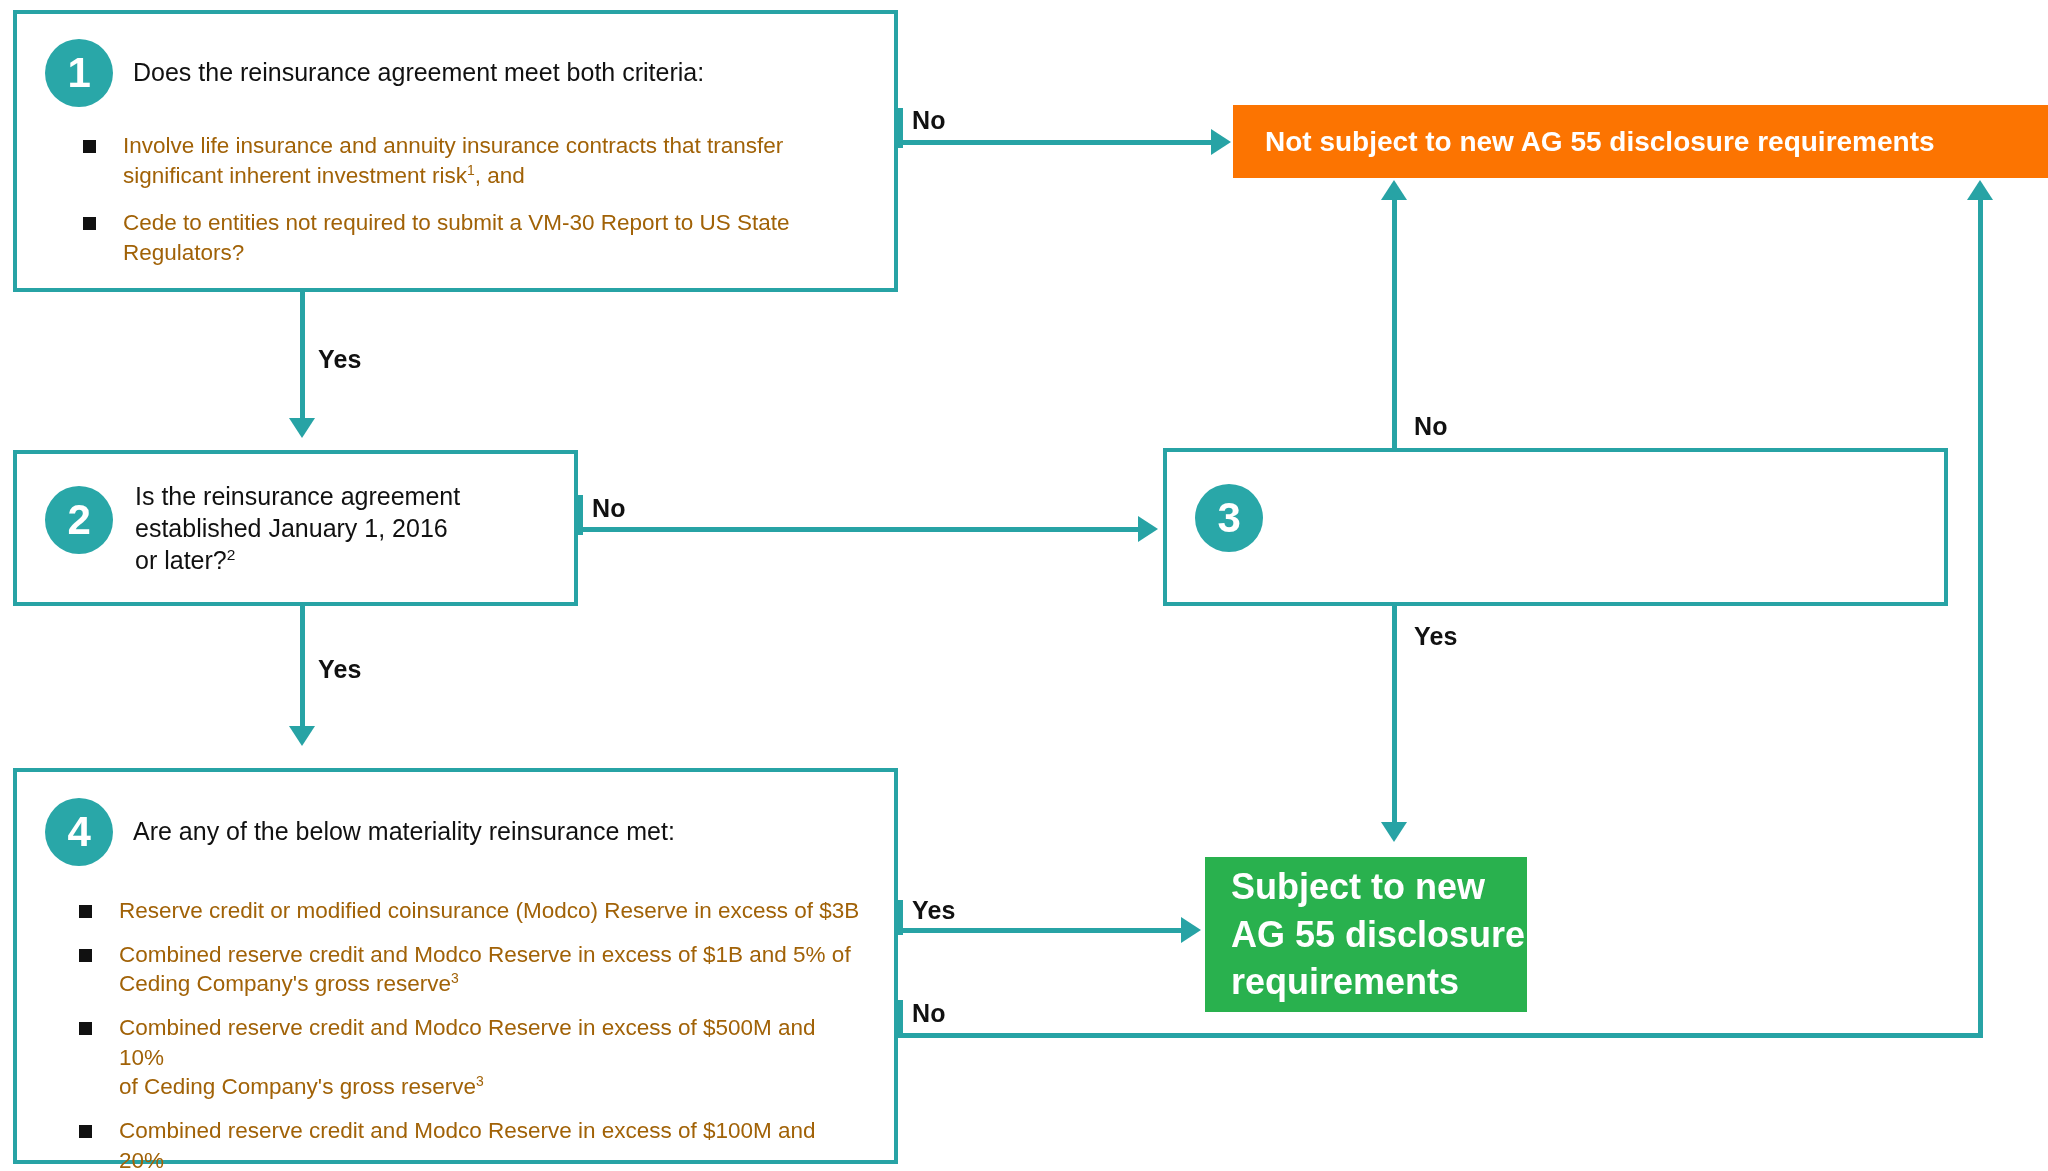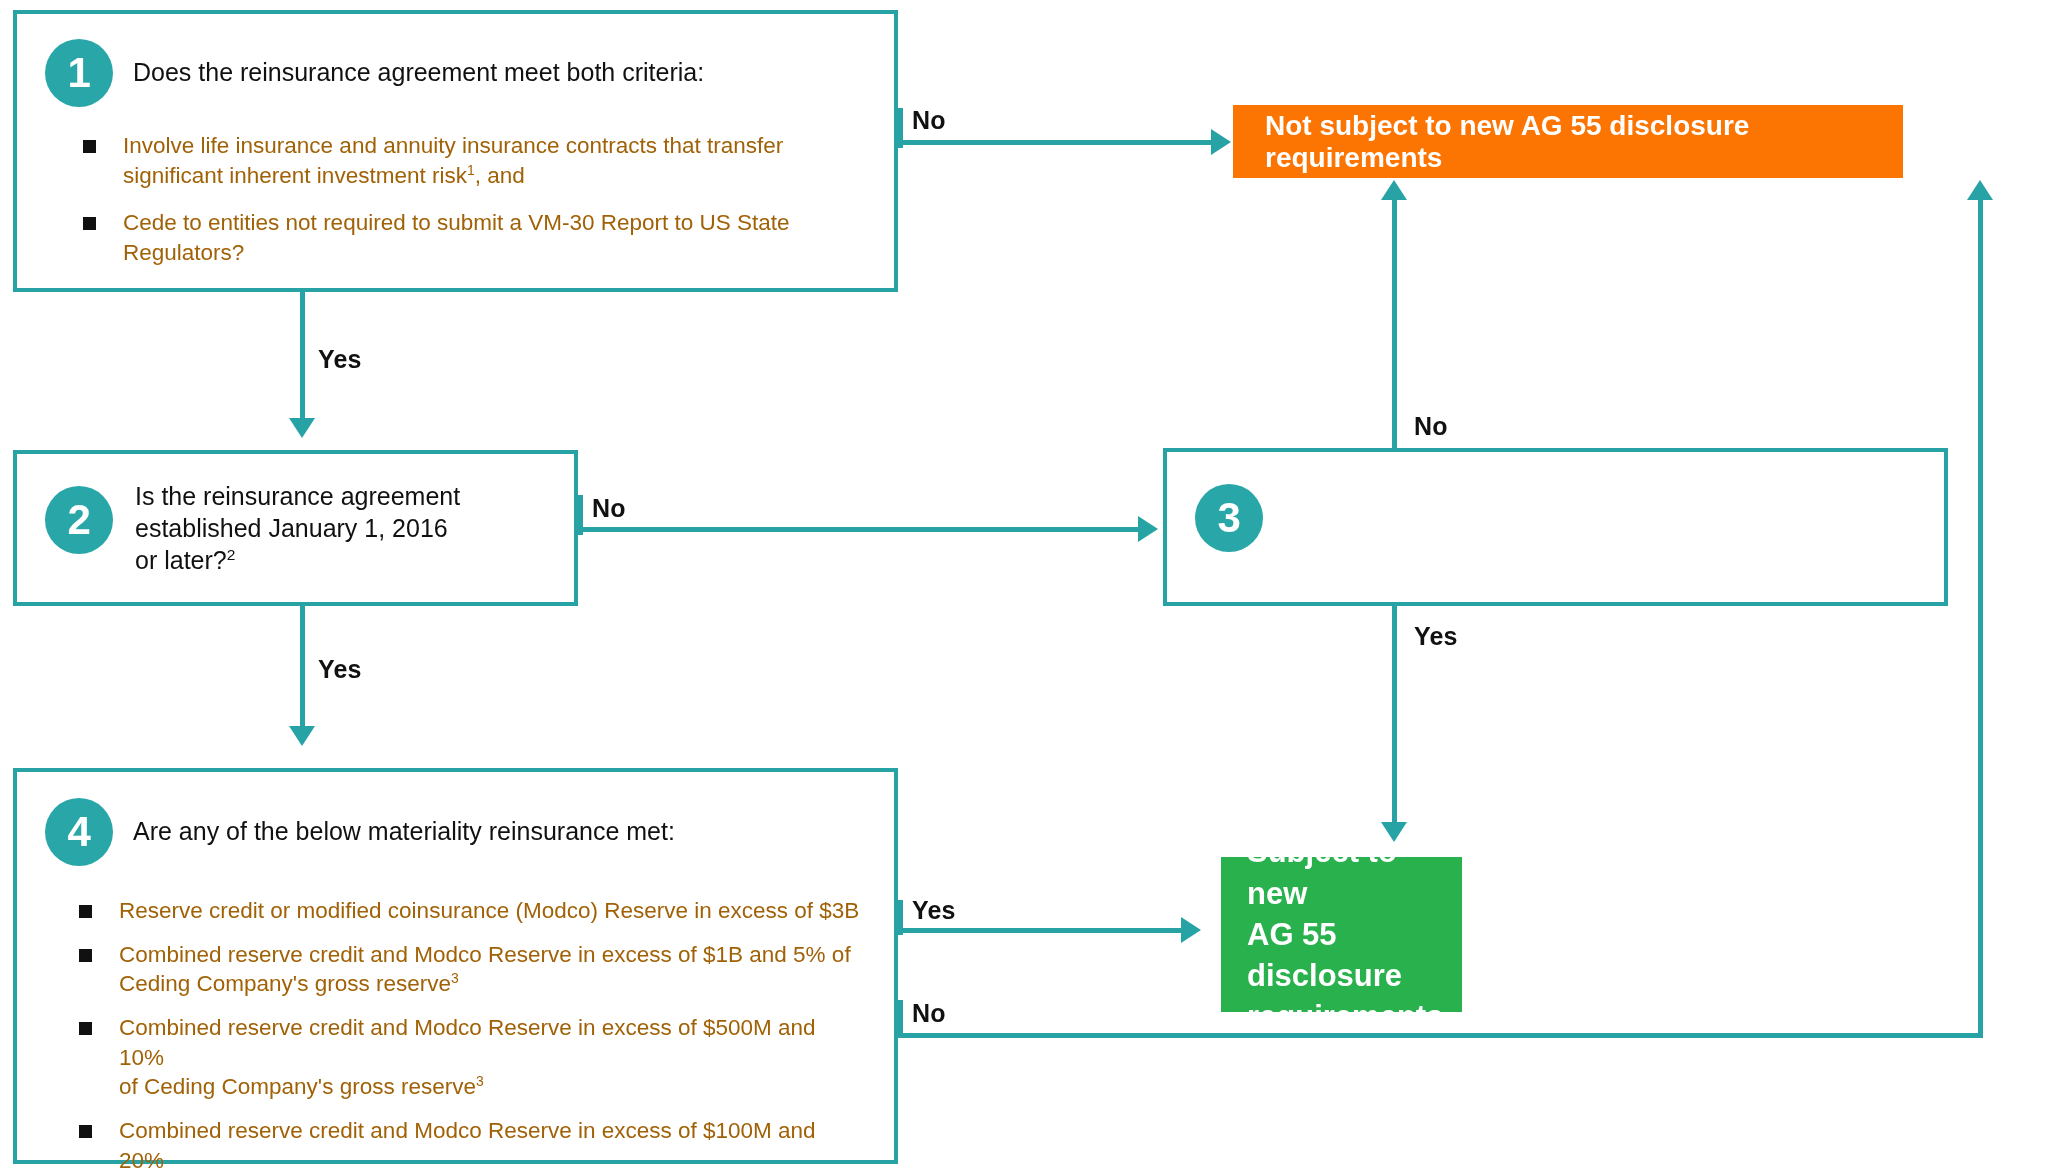--- a/index.html
+++ b/index.html
@@ -179,25 +179,25 @@
       </li>
       <li style="margin-bottom:14px;">
         <span class="btxt">Combined reserve credit and Modco Reserve in excess of $500M and 10%<br>of Ceding Company's gross reserve<sup>3</sup></span>
       </li>
       <li>
         <span class="btxt">Combined reserve credit and Modco Reserve in excess of $100M and 20%<br>of Ceding Company's gross reserve?</span>
       </li>
     </ul>
   </div>
 
-  <div class="term term-orange" style="left:1233px; top:105px; width:670px; height:73px; padding-left:32px; font-size:28px;">
+  <div class="term term-orange" style="left:1233px; top:105px; width:815px; height:73px; padding-left:32px; font-size:28px;">
     <span>Not subject to new AG 55 disclosure requirements</span>
   </div>
 
-  <div class="term term-green" style="left:1205px; top:857px; width:241px; height:155px; padding-left:26px; font-size:31px; line-height:1.33;margin-left:16px;">
+  <div class="term term-green" style="left:1205px; top:857px; width:322px; height:155px; padding-left:26px; font-size:36px; line-height:1.33;">
     <span>Subject to new<br>AG 55 disclosure<br>requirements</span>
   </div>
 
   <div class="v-line" style="left:898px; top:108px; height:40px;"></div>
   <div class="h-line" style="left:898px; top:140px; width:315px;"></div>
   <div class="arrow arrow-right" style="left:1211px; top:129px;"></div>
   <div class="elabel" style="left:912px; top:106px;">No</div>
 
   <div class="v-line" style="left:300px; top:292px; height:128px;"></div>
   <div class="arrow arrow-down" style="left:289px; top:418px;"></div>

